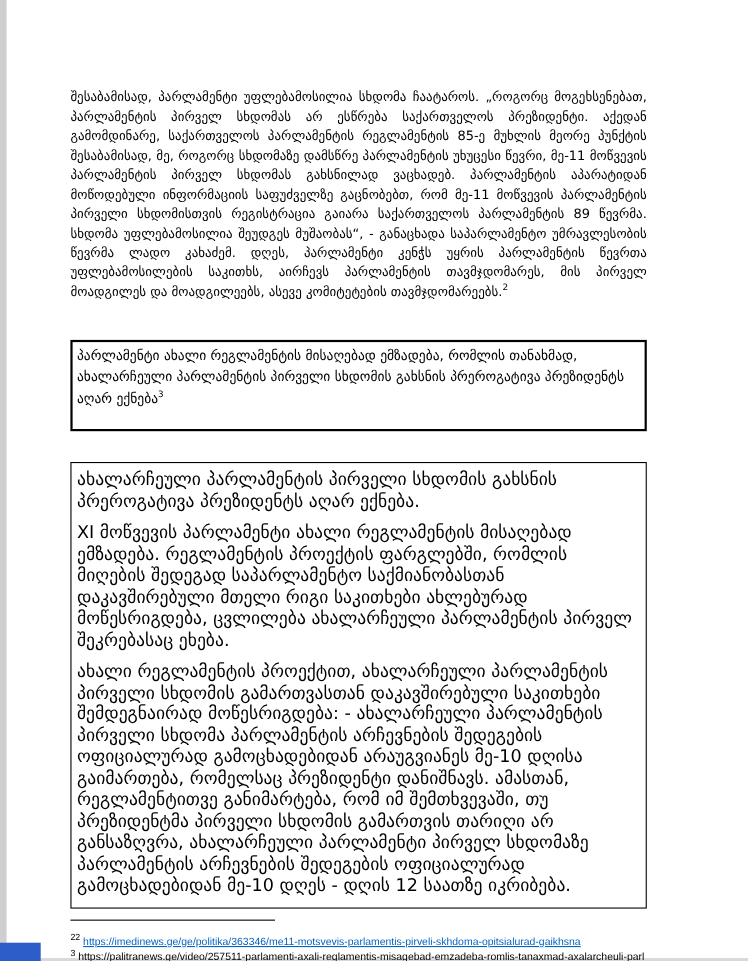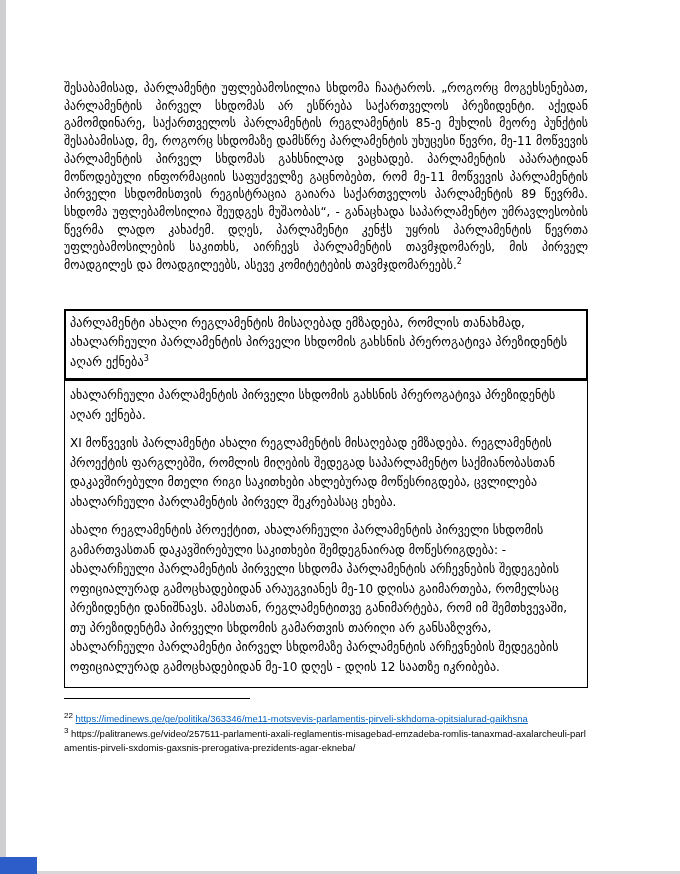--- a/index.html
+++ b/index.html
@@ -12,27 +12,27 @@
     overflow:hidden;
   }
   .left-edge{position:absolute;left:0;top:0;width:6px;height:874px;background:#cfcfd2;}
   .bottom-edge{position:absolute;left:0;bottom:0;width:680px;height:3px;background:#d8d8da;}
   .corner-accent{position:absolute;left:0;bottom:0;width:37px;height:17px;background:#2d5dc8;z-index:3;}
   .content{position:absolute;left:64px;top:0;width:524px;}
   .p1{margin:80px 0 0 0;font-size:11.8px;line-height:17.7px;text-align:justify;}
   sup.ref{font-size:8px;line-height:0;}
   .box1{
     margin-top:34px;border:2px solid #000;
-    padding:3px 6px 6px 4px;
+    padding:3px 6px 18px 4px;
     font-size:12.3px;line-height:19.5px;
   }
   .box2{
-    margin-top:0;border:1.5px solid #000;
+    margin-top:28px;border:1.5px solid #000;
     padding:5px 8px 10px 5px;
-    font-size:12px;line-height:19.5px;
+    font-size:16px;line-height:19.5px;
   }
   .box2 p{margin:0 0 9px 0;}
   .box2 p:last-child{margin-bottom:0;}
   .fnsep{margin:10px 0 0 0;width:186px;border:none;border-top:1.6px solid #000;}
   .footnotes{
     margin-top:13px;
     font-family:"Liberation Sans",sans-serif;
     font-size:9.5px;line-height:14.5px;
   }
   .footnote{margin:0;}

